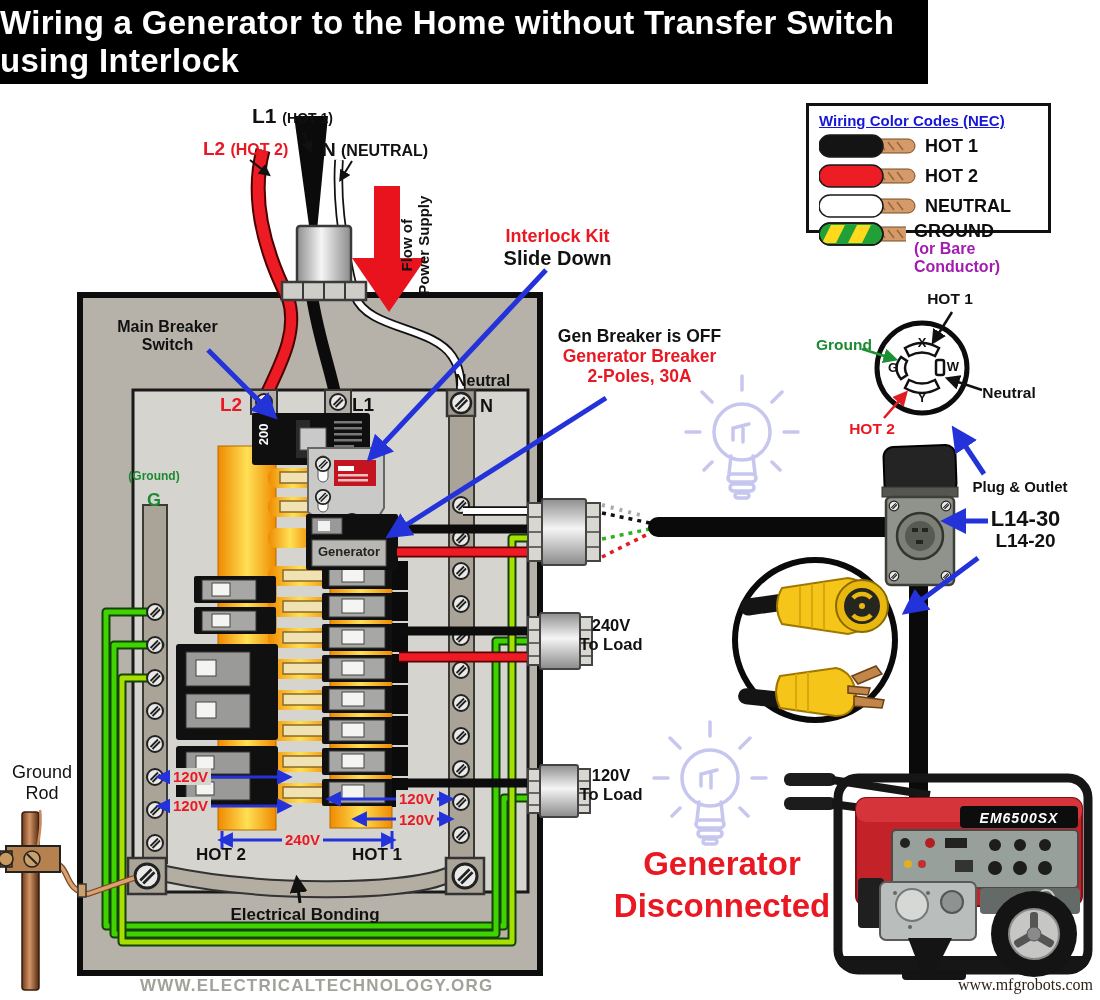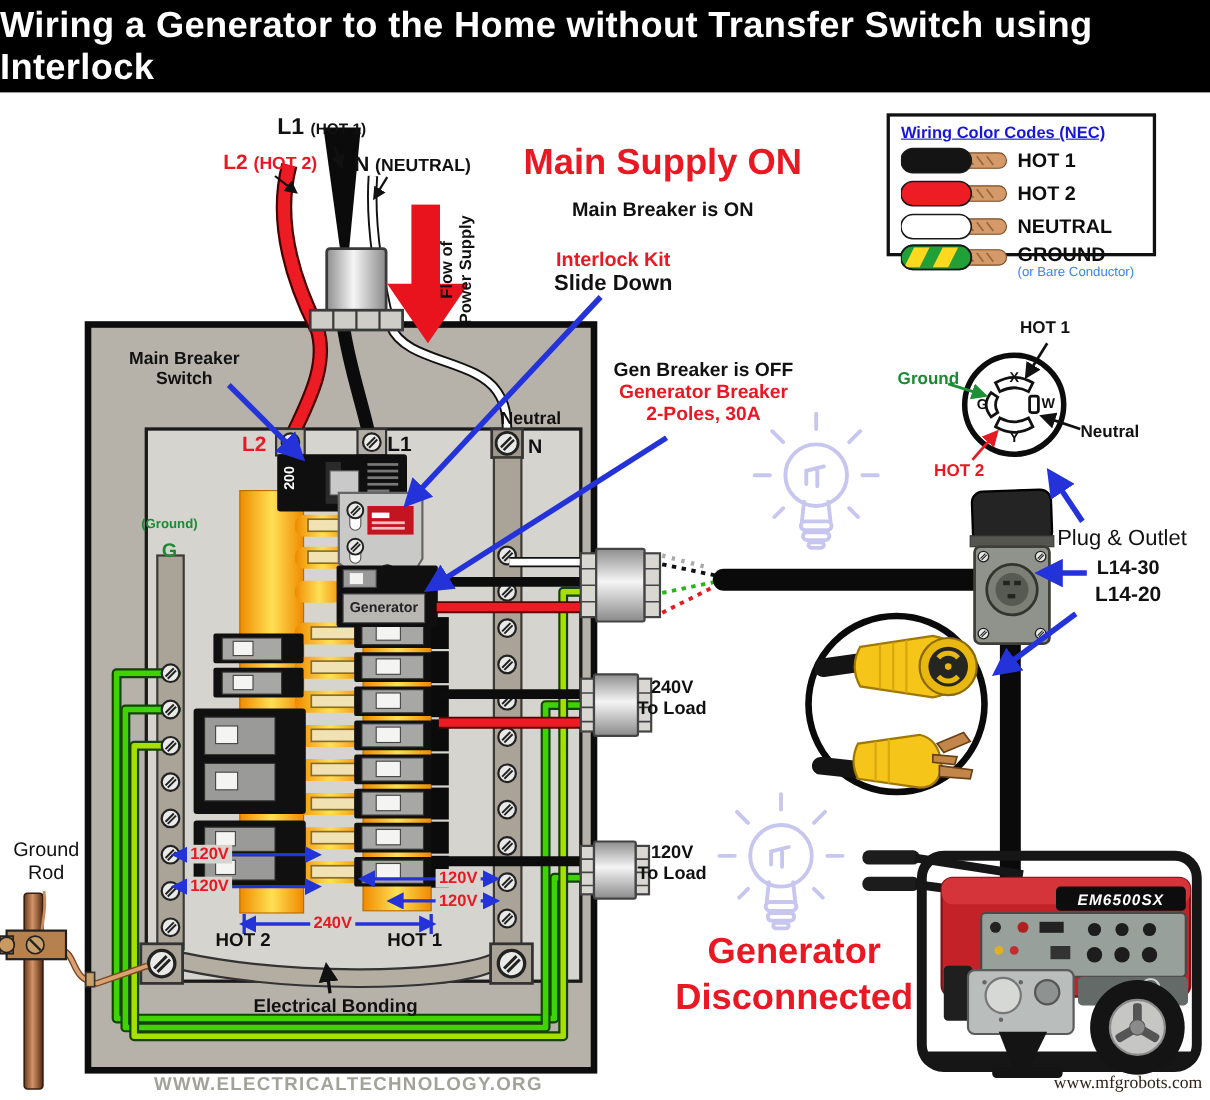--- a/index.html
+++ b/index.html
@@ -1,30 +1,30 @@
 <!DOCTYPE html>
 <html><head>
 <meta charset="utf-8">
 <style>
   *{margin:0;padding:0;box-sizing:border-box}
   html,body{width:1100px;height:1000px}
   body{position:relative;background:#fff;font-family:"Liberation Sans",sans-serif;overflow:hidden}
   #stage{position:absolute;left:0;top:0;width:1100px;height:1000px}
-  .hdr{position:absolute;left:0;top:0;width:1100px;height:84px;background:#000;color:#fff;
+  .hdr{position:absolute;left:0;top:0;width:928px;height:84px;background:#000;color:#fff;
        display:flex;align-items:center;justify-content:center;font-weight:bold;font-size:33px;letter-spacing:.3px}
   svg.art{position:absolute;left:0;top:0}
   .lb{position:absolute;font-weight:bold;white-space:nowrap;line-height:1.15}
   .ctr{text-align:center}
   .blue{color:#2424cc}.red{color:#ea1822}.grn{color:#1b8a33}.blk{color:#111}
   .legend{position:absolute;left:806px;top:103px;width:245px;height:130px;background:#fff;border:3px solid #111;padding:6px 0 0 10px}
   .legend-title{color:#1616d9;font-weight:bold;font-size:15px;text-decoration:underline;margin-bottom:2px}
   .lrow{display:flex;align-items:center;height:30px}
   .lrow.tall{height:44px;align-items:flex-start}
   .llab{font-weight:bold;font-size:18px;color:#0d0d0d;margin-left:8px}
-  .lnote{font-size:12px;color:#3b82f6;font-weight:normal;margin-top:-2px}
+  .lnote{font-size:16px;color:#a21caf;font-weight:bold;margin-top:-2px}
   .rot{transform:rotate(-90deg)}
   .gbg{background:#d6d4cf;padding:0 3px}
 </style>
 </head>
 <body>
 
 <div id="stage">
 
   <div class="hdr">Wiring a Generator to the Home without Transfer Switch using Interlock</div>
 
@@ -456,22 +456,20 @@
     <span class="red" style="font-size:16px">(HOT 2)</span>
   </div>
   <div class="lb" style="left:322px;top:139px;font-size:19px">
     <span class="blk">N</span>
     <span class="blk" style="font-size:16px">(NEUTRAL)</span>
   </div>
   <div class="lb ctr rot blk" style="left:330px;top:228px;width:170px;font-size:15px">
     <span style="display:block">Flow of</span>
     <span style="display:block">Power Supply</span>
   </div>
-  <div class="lb ctr red" style="left:450px;top:128px;width:305px;font-size:33px">Main Supply ON</div>
-  <div class="lb ctr blk" style="left:450px;top:180px;width:305px;font-size:18px">Main Breaker is ON</div>
   <div class="lb ctr red" style="left:470px;top:226px;width:175px;font-size:18px">Interlock Kit</div>
   <div class="lb ctr blk" style="left:470px;top:247px;width:175px;font-size:20px">Slide Down</div>
 
   <div class="legend">
     <div class="legend-title">Wiring Color Codes (NEC)</div>
     <div class="lrow">
       <svg width="98" height="26">
         <rect x="54" y="6" width="42" height="14" rx="7" fill="#d49a6a" stroke="#7a4a20"></rect>
         <path d="M60 9 l6 8 M69 9 l6 8 M78 9 l6 8" stroke="#9a653a" stroke-width="1.5" fill="none"></path>
         <rect x="0" y="2" width="64" height="22" rx="11" stroke="#1a1a1a" stroke-width="1.5" fill="#141414"></rect>
@@ -547,22 +545,22 @@
 
   <div class="lb ctr blk" style="left:910px;top:290px;width:80px;font-size:15.5px">HOT 1</div>
   <div class="lb ctr grn" style="left:812px;top:336px;width:64px;font-size:15.5px">Ground</div>
   <div class="lb ctr blk" style="left:972px;top:384px;width:74px;font-size:15.5px">Neutral</div>
   <div class="lb ctr red" style="left:840px;top:420px;width:64px;font-size:15.5px">HOT 2</div>
   <div class="lb ctr blk" style="left:914px;top:336px;width:16px;font-size:13px">X</div>
   <div class="lb ctr blk" style="left:886px;top:361px;width:14px;font-size:13px">G</div>
   <div class="lb ctr blk" style="left:945px;top:360px;width:16px;font-size:13px">W</div>
   <div class="lb ctr blk" style="left:914px;top:391px;width:16px;font-size:13px">Y</div>
 
-  <div class="lb ctr blk" style="left:950px;top:478px;width:140px;font-size:20px;font-weight:normal">Plug &amp; Outlet</div>
-  <div class="lb ctr blk" style="left:978px;top:506px;width:95px;font-size:18px">L14-30</div>
+  <div class="lb ctr blk" style="left:950px;top:478px;width:140px;font-size:15px;font-weight:bold">Plug &amp; Outlet</div>
+  <div class="lb ctr blk" style="left:978px;top:506px;width:95px;font-size:22px">L14-30</div>
   <div class="lb ctr blk" style="left:978px;top:530px;width:95px;font-size:19px">L14-20</div>
 
   <div class="lb ctr blk" style="left:0px;top:762px;width:84px;font-size:18px;font-weight:normal">
     <span style="display:block">Ground</span>
     <span style="display:block">Rod</span>
   </div>
 
   <div class="lb ctr red" style="left:592px;top:843px;width:260px;font-size:33px;line-height:42px">
     <span style="display:block">Generator</span>
     <span style="display:block">Disconnected</span>

